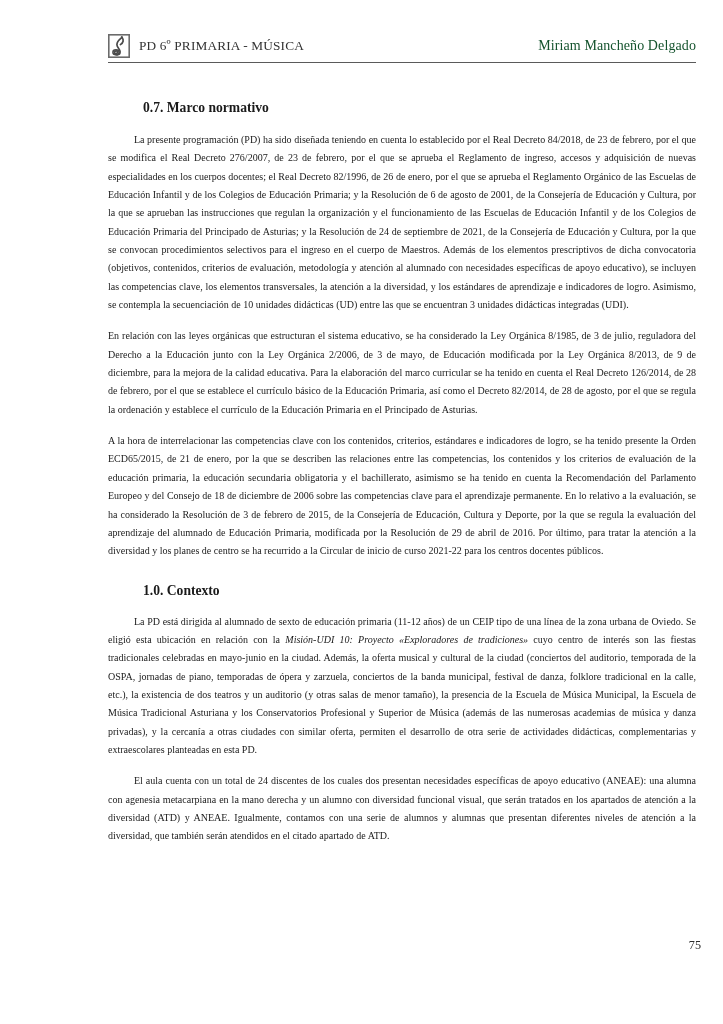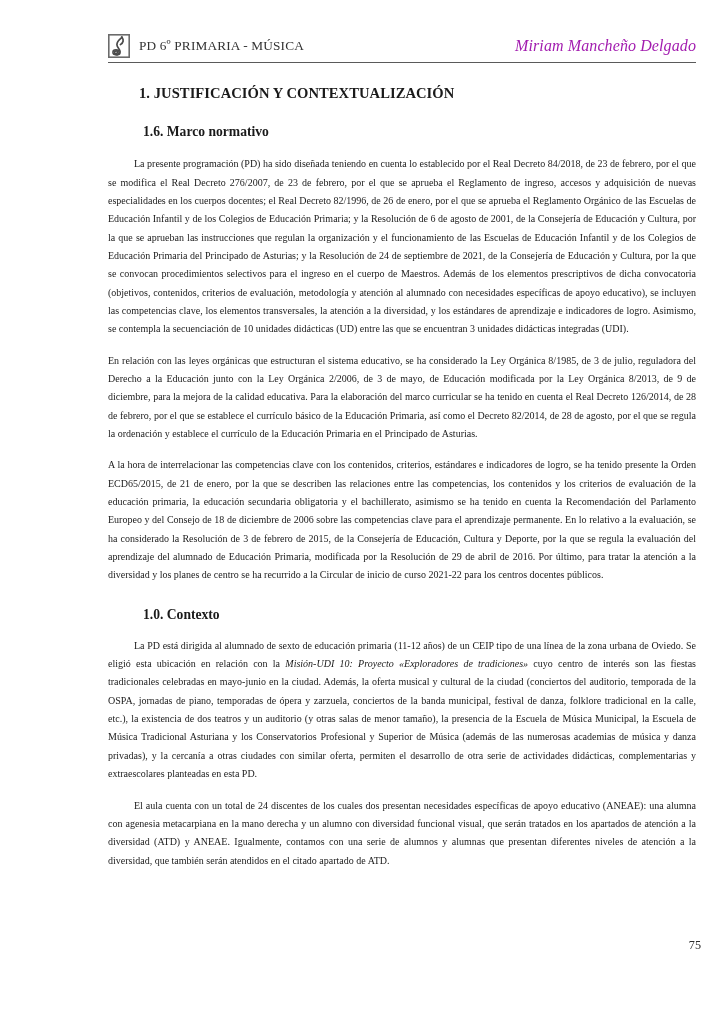--- a/index.html
+++ b/index.html
@@ -50,25 +50,24 @@
     display: block;
     flex: 0 0 auto;
   }
   .header-title {
     font-size: 13.3px;
     letter-spacing: 0.15px;
     color: #333333;
     white-space: nowrap;
   }
   .header-author {
-    font-size: 16px;
-    color: #a21caf;
+    font-size: 14px;
+    color: #14532d;
     white-space: nowrap;
     letter-spacing: 0.1px;
-    font-style: italic;
   }
 
   
   .content {
     position: absolute;
     top: 78px;
     left: 68px;
     width: 588px;
   }
 
@@ -145,23 +144,22 @@
           <ellipse cx="8.0" cy="18.2" rx="3.1" ry="2.5" fill="none" stroke="#4a4a4a" stroke-width="1.5"></ellipse>
         </svg>
       </span>
       <span class="header-title">PD 6º PRIMARIA - MÚSICA</span>
     </div>
     <span class="header-author">Miriam Mancheño Delgado</span>
   </div>
 
   <div class="content">
 
-    <h1 class="section-heading">1. JUSTIFICACIÓN Y CONTEXTUALIZACIÓN</h1>
 
-    <h2 class="subsection-heading">1.6. Marco normativo</h2>
+    <h2 class="subsection-heading">0.7. Marco normativo</h2>
 
     <p class="body-par first-par">La presente programación (PD) ha sido diseñada teniendo en cuenta lo establecido por el Real Decreto 84/2018, de 23 de febrero, por el que se modifica el Real Decreto 276/2007, de 23 de febrero, por el que se aprueba el Reglamento de ingreso, accesos y adquisición de nuevas especialidades en los cuerpos docentes; el Real Decreto 82/1996, de 26 de enero, por el que se aprueba el Reglamento Orgánico de las Escuelas de Educación Infantil y de los Colegios de Educación Primaria; y la Resolución de 6 de agosto de 2001, de la Consejería de Educación y Cultura, por la que se aprueban las instrucciones que regulan la organización y el funcionamiento de las Escuelas de Educación Infantil y de los Colegios de Educación Primaria del Principado de Asturias; y la Resolución de 24 de septiembre de 2021, de la Consejería de Educación y Cultura, por la que se convocan procedimientos selectivos para el ingreso en el cuerpo de Maestros. Además de los elementos prescriptivos de dicha convocatoria (objetivos, contenidos, criterios de evaluación, metodología y atención al alumnado con necesidades específicas de apoyo educativo), se incluyen las competencias clave, los elementos transversales, la atención a la diversidad, y los estándares de aprendizaje e indicadores de logro. Asimismo, se contempla la secuenciación de 10 unidades didácticas (UD) entre las que se encuentran 3 unidades didácticas integradas (UDI).</p>
 
     <p class="body-par cont-par">En relación con las leyes orgánicas que estructuran el sistema educativo, se ha considerado la Ley Orgánica 8/1985, de 3 de julio, reguladora del Derecho a la Educación junto con la Ley Orgánica 2/2006, de 3 de mayo, de Educación modificada por la Ley Orgánica 8/2013, de 9 de diciembre, para la mejora de la calidad educativa. Para la elaboración del marco curricular se ha tenido en cuenta el Real Decreto 126/2014, de 28 de febrero, por el que se establece el currículo básico de la Educación Primaria, así como el Decreto 82/2014, de 28 de agosto, por el que se regula la ordenación y establece el currículo de la Educación Primaria en el Principado de Asturias.</p>
 
     <p class="body-par cont-par">A la hora de interrelacionar las competencias clave con los contenidos, criterios, estándares e indicadores de logro, se ha tenido presente la Orden ECD65/2015, de 21 de enero, por la que se describen las relaciones entre las competencias, los contenidos y los criterios de evaluación de la educación primaria, la educación secundaria obligatoria y el bachillerato, asimismo se ha tenido en cuenta la Recomendación del Parlamento Europeo y del Consejo de 18 de diciembre de 2006 sobre las competencias clave para el aprendizaje permanente. En lo relativo a la evaluación, se ha considerado la Resolución de 3 de febrero de 2015, de la Consejería de Educación, Cultura y Deporte, por la que se regula la evaluación del aprendizaje del alumnado de Educación Primaria, modificada por la Resolución de 29 de abril de 2016. Por último, para tratar la atención a la diversidad y los planes de centro se ha recurrido a la Circular de inicio de curso 2021-22 para los centros docentes públicos.</p>
 
     <h2 class="subsection-heading">1.0. Contexto</h2>
 
     <p class="body-par indent-par"><span>La PD está dirigida al alumnado de sexto de educación primaria (11-12 años) de un CEIP tipo de una línea de la zona urbana de Oviedo. Se eligió esta ubicación en relación con la </span><em class="title-italic">Misión-UDI 10: Proyecto «Exploradores de tradiciones»</em><span> cuyo centro de interés son las fiestas tradicionales celebradas en mayo-junio en la ciudad. Además, la oferta musical y cultural de la ciudad (conciertos del auditorio, temporada de la OSPA, jornadas de piano, temporadas de ópera y zarzuela, conciertos de la banda municipal, festival de danza, folklore tradicional en la calle, etc.), la existencia de dos teatros y un auditorio (y otras salas de menor tamaño), la presencia de la Escuela de Música Municipal, la Escuela de Música Tradicional Asturiana y los Conservatorios Profesional y Superior de Música (además de las numerosas academias de música y danza privadas), y la cercanía a otras ciudades con similar oferta, permiten el desarrollo de otra serie de actividades didácticas, complementarias y extraescolares planteadas en esta PD.</span></p>

